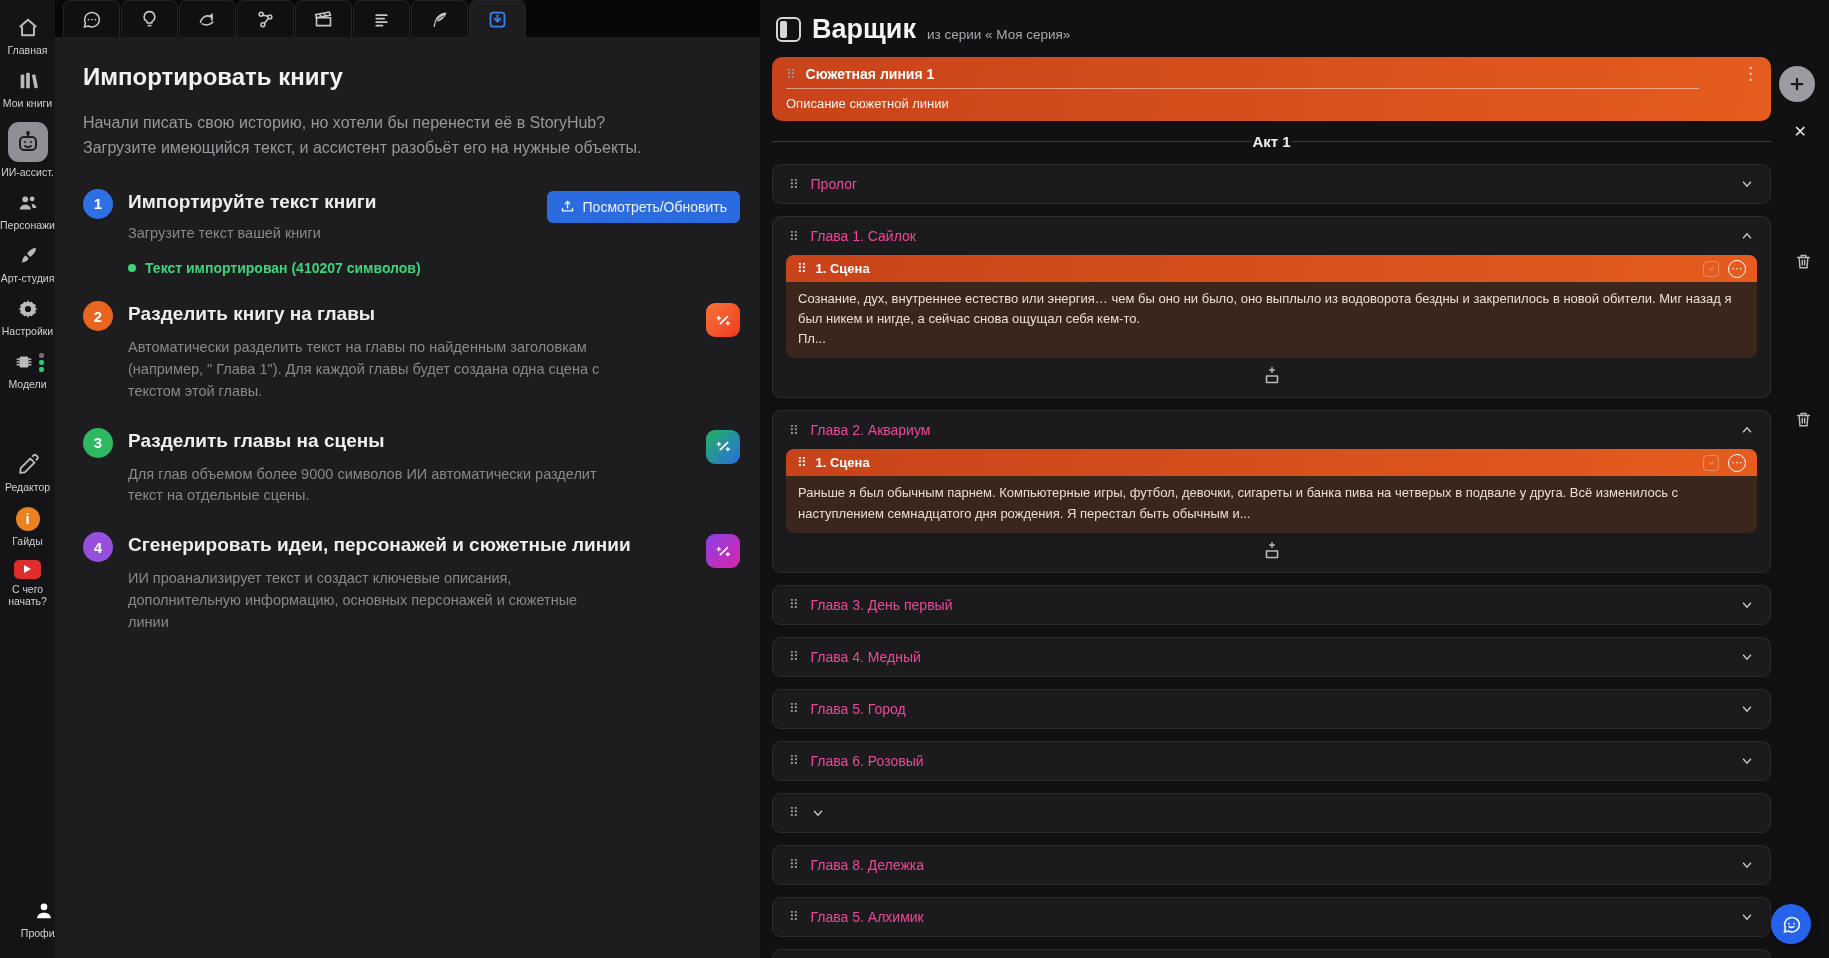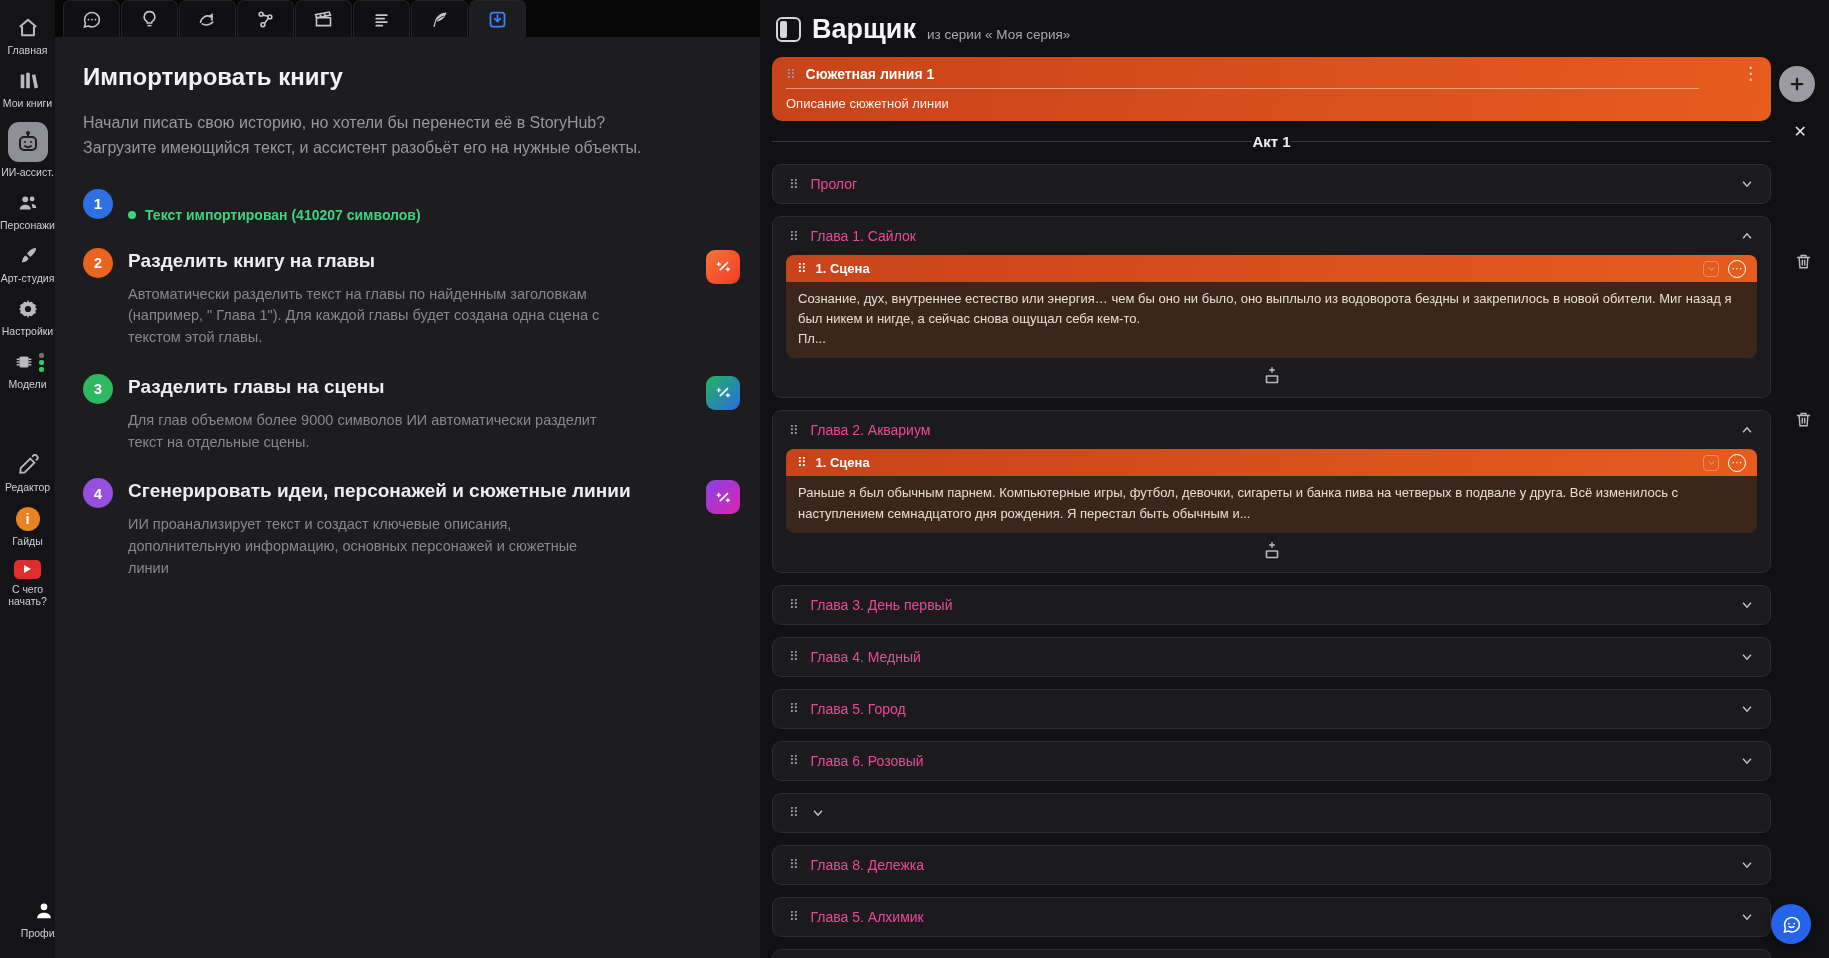--- a/index.html
+++ b/index.html
@@ -312,20 +312,32 @@
     <div class="left-content">
       <div class="h1">Импортировать книгу</div>
       <div class="intro">
         <div>Начали писать свою историю, но хотели бы перенести её в StoryHub?</div>
         <div>Загрузите имеющийся текст, и ассистент разобьёт его на нужные объекты.</div>
       </div>
 
       <div class="step">
         <div class="step-num" style="background:#2f6fe4">1</div>
         <div class="step-main">
+          <div class="step-toprow">
+            <div class="step-title">Импортируйте текст книги</div>
+            <button class="btn-blue">
+              <svg viewBox="0 0 24 24" fill="none" stroke="currentColor" stroke-width="2.2" stroke-linecap="round">
+                  <path d="M12 14V4"></path>
+                  <path d="m8.5 7.5L12 4l3.5 3.5"></path>
+                  <path d="M4 15v4h16v-4"></path>
+                </svg>
+              <span>Посмотреть/Обновить</span>
+            </button>
+          </div>
+          <div class="step-desc">Загрузите текст вашей книги</div>
           <div class="step-status">
               <i></i>
               <span>Текст импортирован (410207 символов)</span>
             </div>
         </div>
       </div>
 
       <div class="step">
         <div class="step-num" style="background:#e8641f">2</div>
         <div class="step-main">

